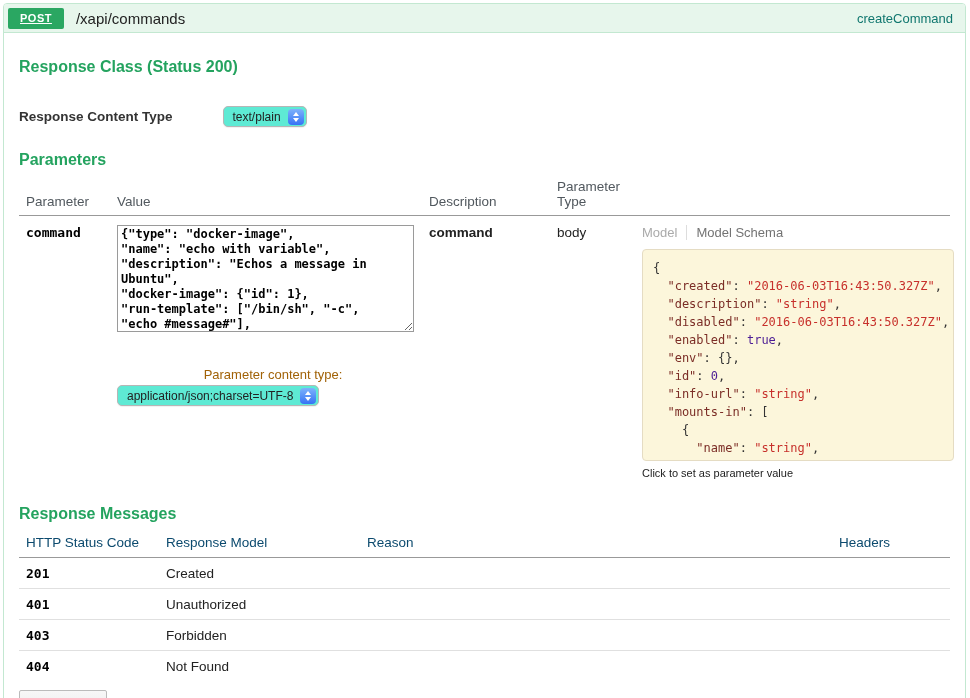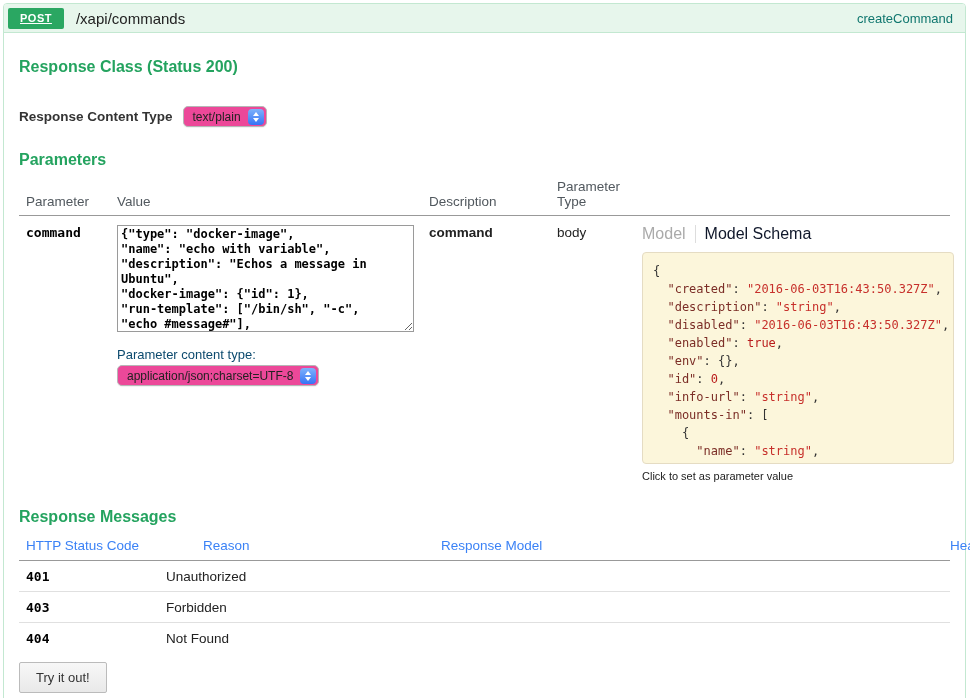--- a/index.html
+++ b/index.html
@@ -40,26 +40,26 @@
   .op-spacer { flex: 1; }
   .op-nickname {
     font-size: 13px; color: #0f766e; text-decoration: none;
   }
   
   .op-content { padding: 0 15px 14px 15px; }
   .section-heading {
     color: #24a35f; font-size: 16px; font-weight: bold;
   }
   .rc-heading { padding-top: 25px; }
-  .rct-row { margin-top: 30px; display: flex; align-items: center; }
+  .rct-row { margin-top: 30px; display: flex; align-items: center; gap: 40px; }
   .rct-label { font-size: 13.5px; font-weight: bold; color: #333; }
   
   .mac-select {
     display: inline-flex; align-items: center;
-    background: #ec4899;
+    background: #5eead4;
     border: 1px solid #b6b6b6; border-radius: 5px;
     padding: 1px 2px 1px 9px;
     font-size: 12px; color: #222;
     box-shadow: 0 1px 1px rgba(0,0,0,.06);
     cursor: default;
     height: 21px;
   }
   .mac-select .stepper {
     width: 16px; height: 16px; margin-left: 7px;
     background: linear-gradient(#7db2fb, #3673f5);
@@ -91,57 +91,57 @@
     width: 297px; height: 107px;
     font-family: "DejaVu Sans Mono", monospace;
     font-size: 12px; font-weight: bold; line-height: 15px;
     color: #000;
     border: 1px solid #9a9a9a;
     padding: 1px 3px;
     resize: both;
     white-space: pre-wrap;
     overflow: hidden;
   }
-  .pct-label { margin-top: 12px; font-size: 13px; color: #0c4a6e; }
+  .pct-label { margin-top: 32px; font-size: 13px; color: #a16207; text-align: center; }
   .param-value .mac-select { margin-top: 3px; }
   .param-desc { font-weight: bold; color: #222; }
   .param-type { color: #222; }
   
-  .model-tabs { display: flex; align-items: center; font-size: 16px; }
+  .model-tabs { display: flex; align-items: center; font-size: 13px; }
   .tab-model { color: #aaa; padding-right: 9px; border-right: 1px solid #ddd; }
-  .tab-model-schema { color: #0f172a; padding-left: 9px; }
+  .tab-model-schema { color: #737373; padding-left: 9px; }
   .schema-box {
     margin-top: 9px;
     width: 312px; height: 212px;
     background: #fcf6db;
     border: 1px solid #e5dcc3;
     border-radius: 4px;
     padding: 9px 10px;
     overflow: hidden;
     font-family: "DejaVu Sans Mono", monospace;
     font-size: 12px; line-height: 18px;
     cursor: pointer;
   }
   .code-line { white-space: pre; }
   .t-p { color: #333; }
   .t-k { color: #7b2d26; }
   .t-s { color: #c7302b; }
-  .t-l { color: #b91c1c; }
+  .t-l { color: #4c1d95; }
   .schema-hint { margin-top: 6px; font-size: 11px; color: #222; }
   
   .resp-heading { margin-top: 26px; }
   .rtable-header, .rtable-row {
     display: grid;
     grid-template-columns: 140px 201px 472px 1fr;
   }
   .rtable-header {
     margin-top: 12px;
     padding: 0 0 7px 7px;
     border-bottom: 1px solid #999;
-    font-size: 13.5px; color: #3b82f6; gap: 37px;
+    font-size: 13.5px; color: #0c4a6e;
   }
   .rtable-row {
     padding: 0 0 0 7px;
     height: 31px; align-items: center;
     font-size: 13.5px; color: #222;
     border-bottom: 1px solid #e0e0e0;
   }
   .rtable-row:last-of-type { border-bottom: none; }
   .resp-code { font-family: "DejaVu Sans Mono", monospace; font-weight: bold; font-size: 13px; color: #000; }
   
@@ -237,25 +237,31 @@
             <div class="code-line"><span class="t-k">      "path"</span><span class="t-p">: </span><span class="t-s">"string"</span></div>
           </div>
         <div class="schema-hint">Click to set as parameter value</div>
       </div>
     </div>
 
     <h4 class="section-heading resp-heading">Response Messages</h4>
 
     <div class="rtable-header">
       <span>HTTP Status Code</span>
+      <span>Response Model</span>
       <span>Reason</span>
-      <span>Response Model</span>
       <span>Headers</span>
     </div>
 
+    <div class="rtable-row">
+      <span class="resp-code">201</span>
+      <span>Created</span>
+      <span></span>
+      <span></span>
+    </div>
     <div class="rtable-row">
       <span class="resp-code">401</span>
       <span>Unauthorized</span>
       <span></span>
       <span></span>
     </div>
     <div class="rtable-row">
       <span class="resp-code">403</span>
       <span>Forbidden</span>
       <span></span>

